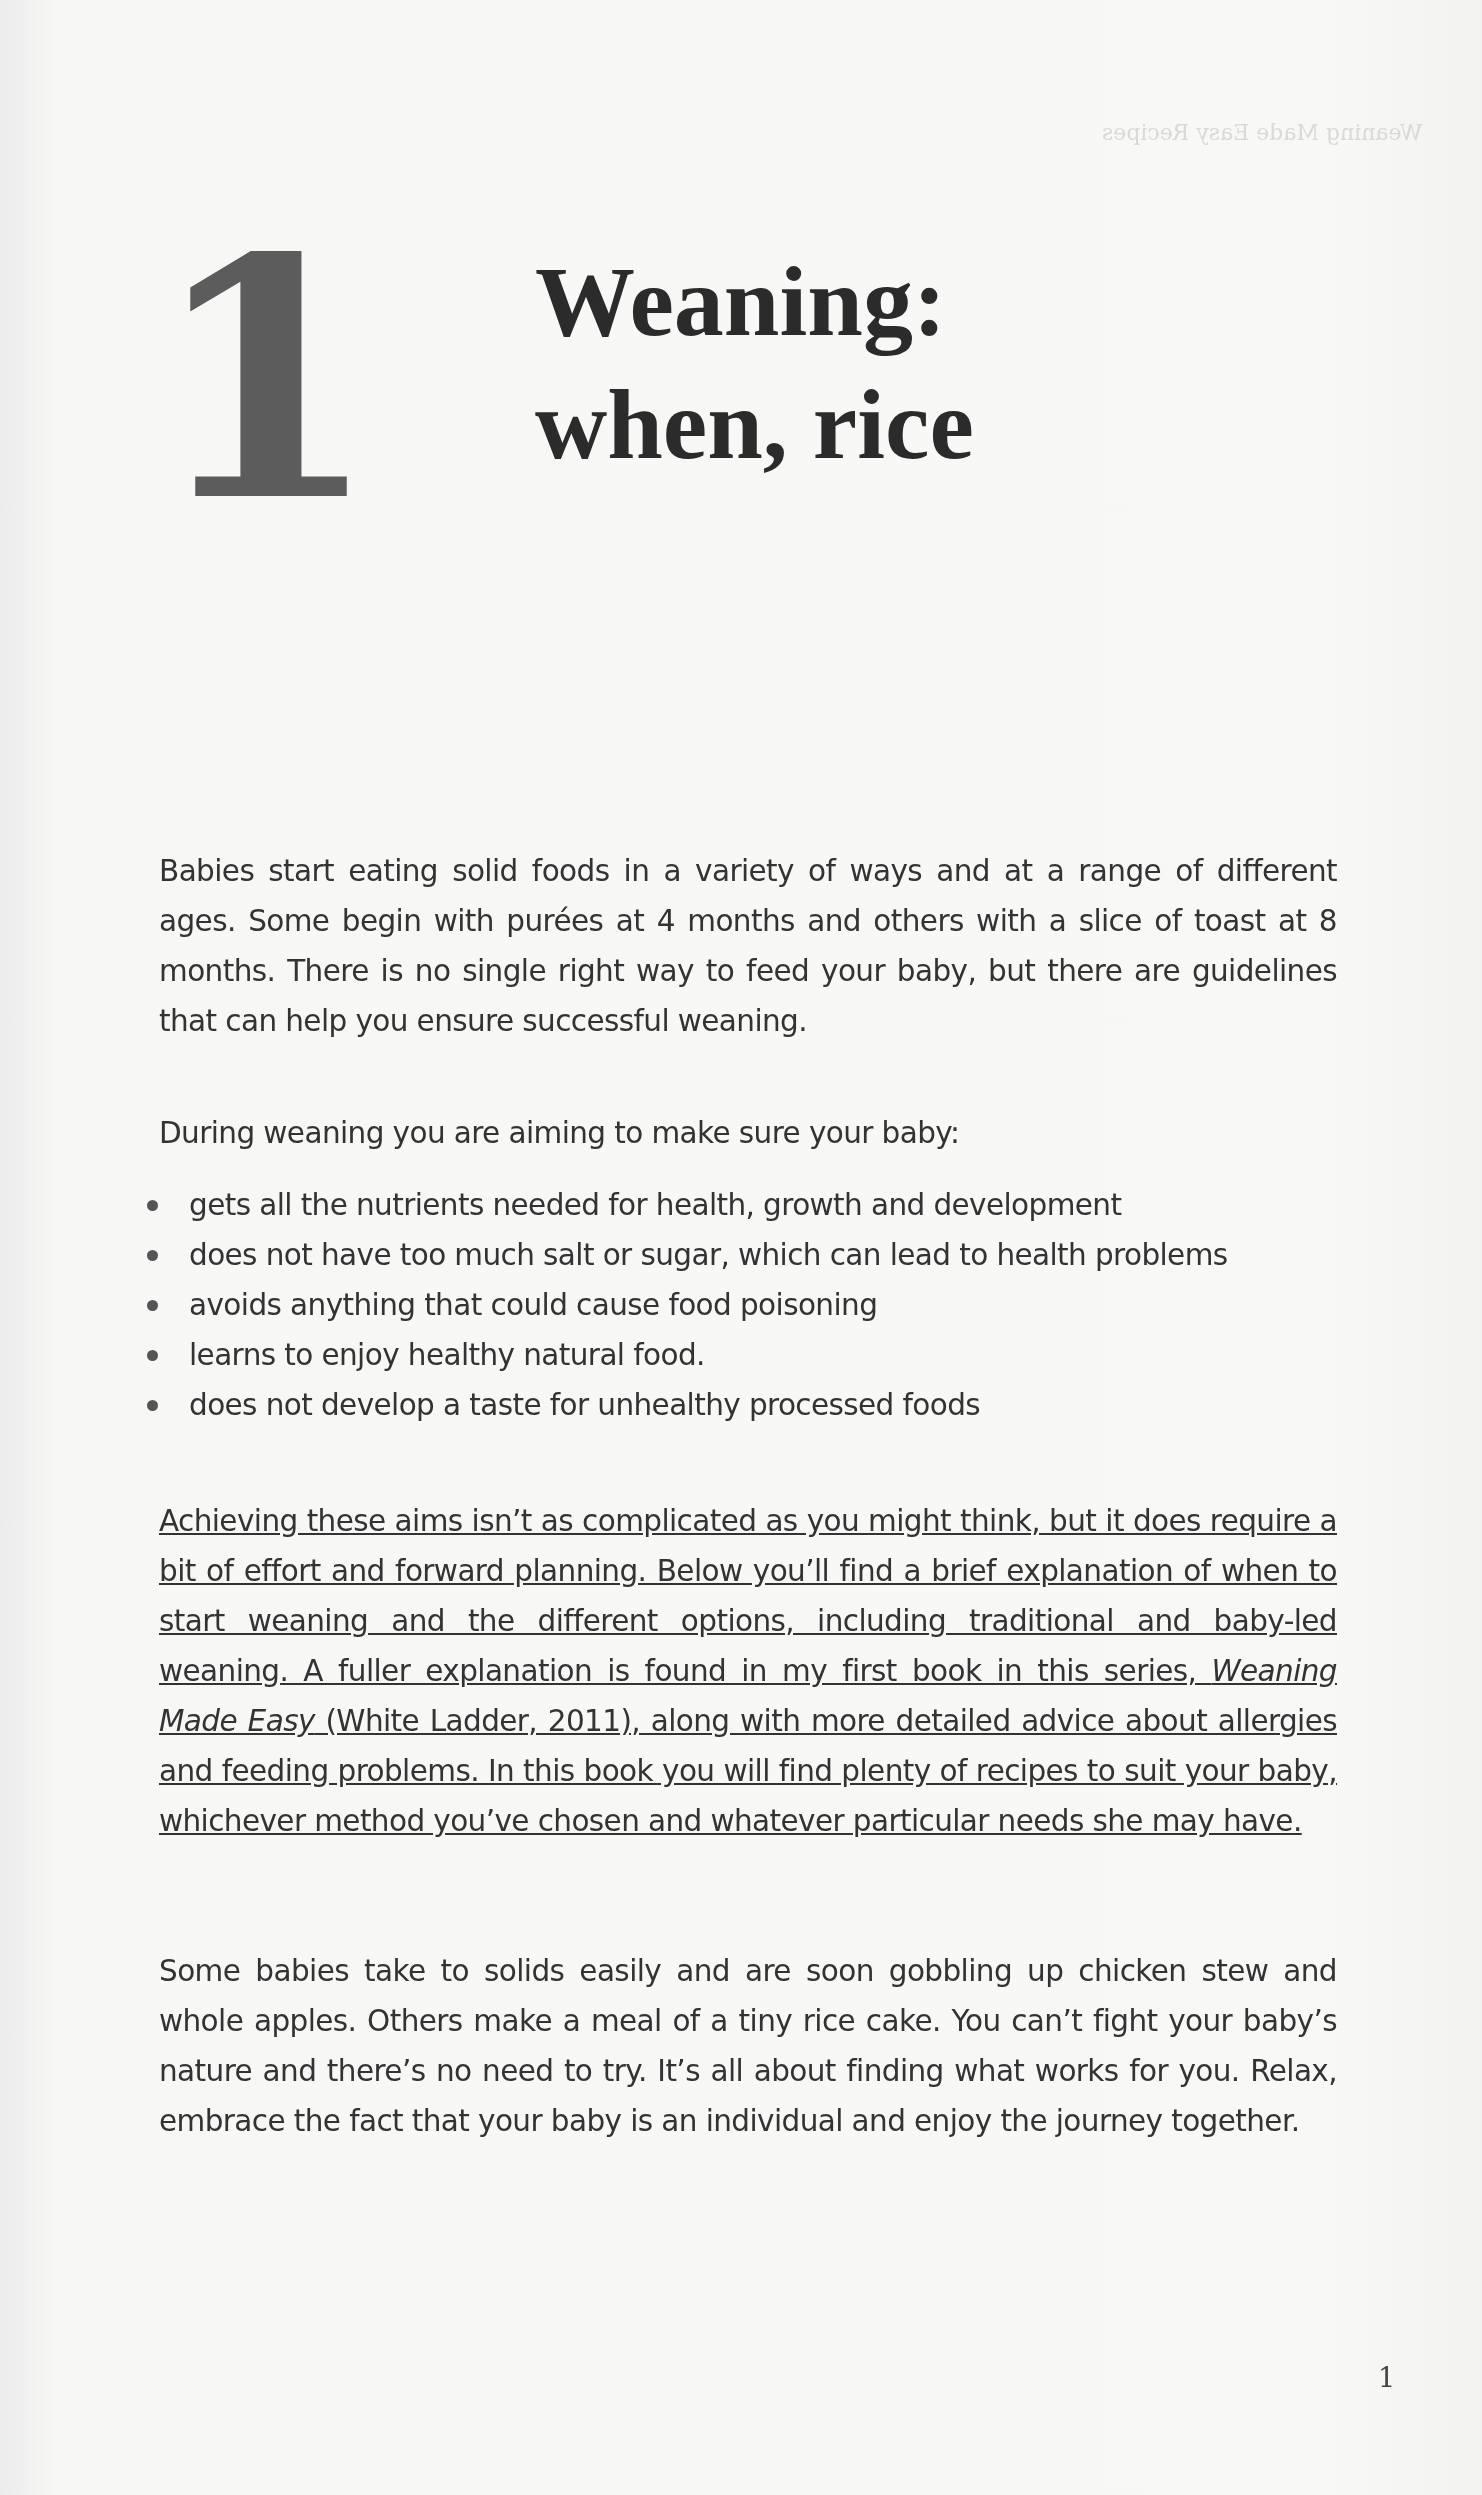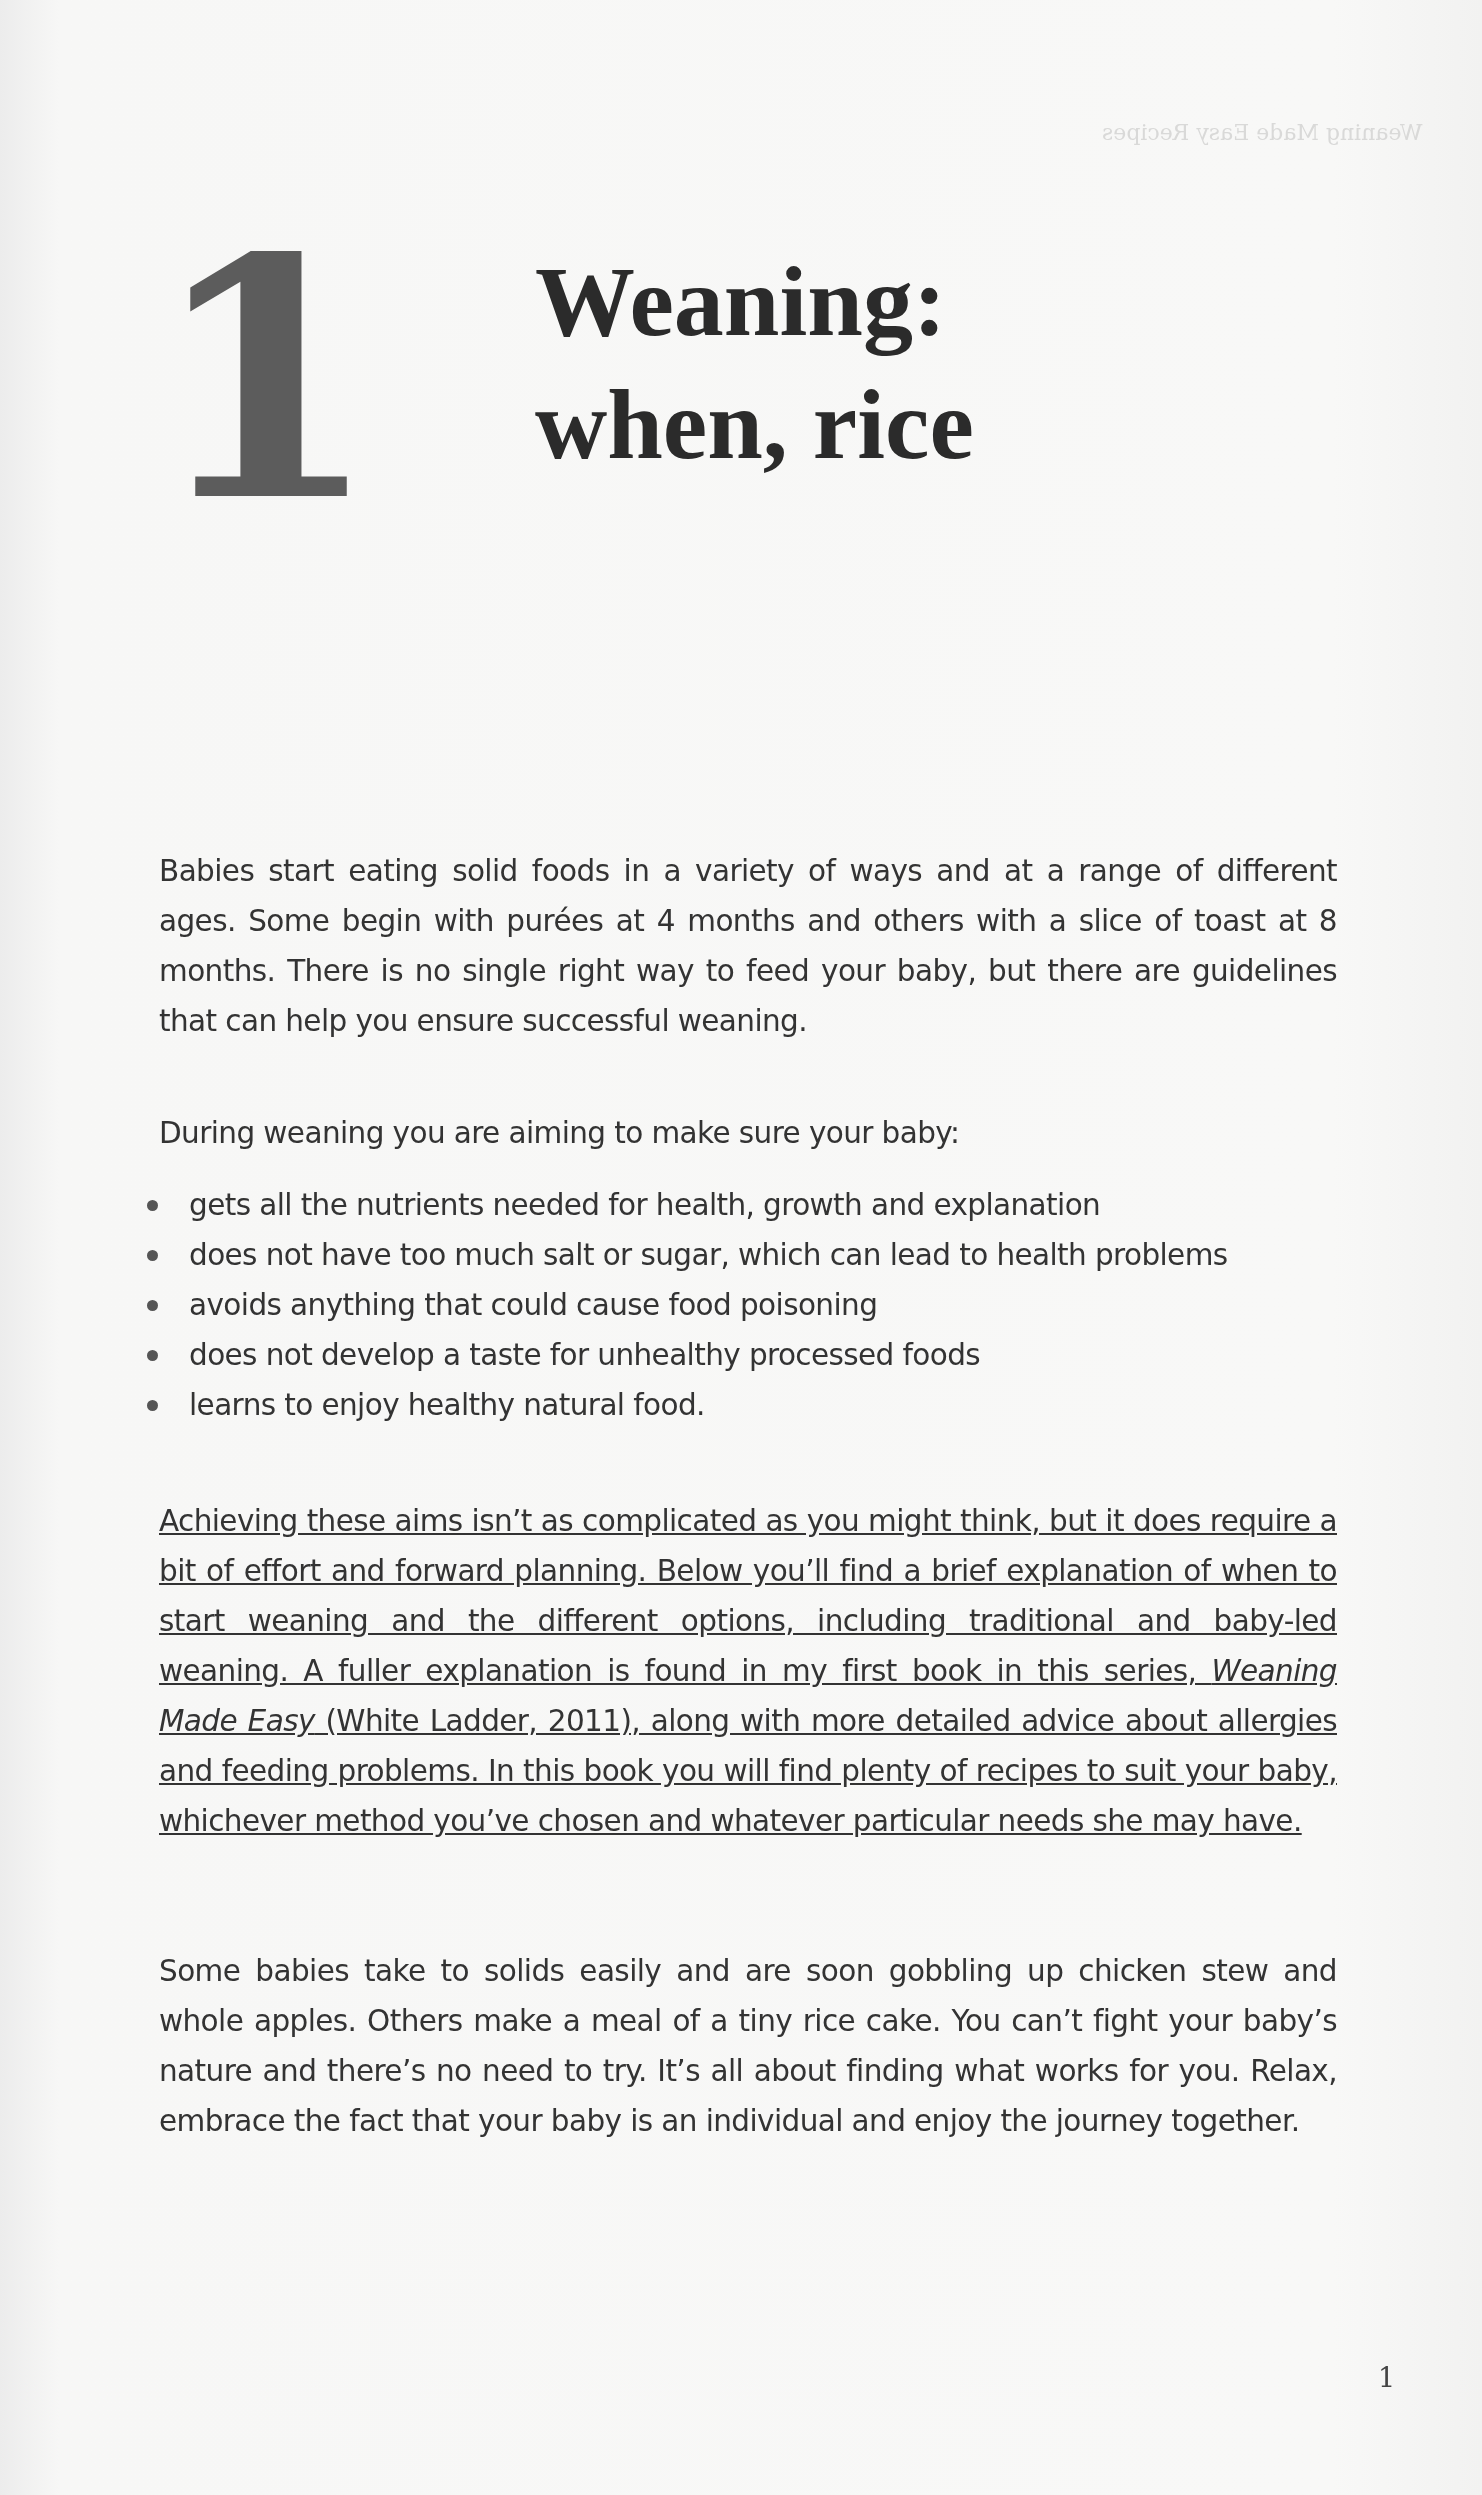--- a/index.html
+++ b/index.html
@@ -79,25 +79,25 @@
   <h1 class="chapter-title">
     <span>Weaning:</span>
     <span>when, rice</span>
   </h1>
 
   <p class="body-text p1">Babies start eating solid foods in a variety of ways and at a range of different ages. Some begin with purées at 4 months and others with a slice of toast at 8 months. There is no single right way to feed your baby, but there are guidelines that can help you ensure successful weaning.</p>
 
   <p class="body-text p2">During weaning you are aiming to make sure your baby:</p>
 
   <ul class="bullets">
-    <li><span class="dot"></span><span>gets all the nutrients needed for health, growth and explanation</span></li>
+    <li><span class="dot"></span><span>gets all the nutrients needed for health, growth and development</span></li>
     <li><span class="dot"></span><span>does not have too much salt or sugar, which can lead to health problems</span></li>
     <li><span class="dot"></span><span>avoids anything that could cause food poisoning</span></li>
+    <li><span class="dot"></span><span>learns to enjoy healthy natural food.</span></li>
     <li><span class="dot"></span><span>does not develop a taste for unhealthy processed foods</span></li>
-    <li><span class="dot"></span><span>learns to enjoy healthy natural food.</span></li>
   </ul>
 
   <p class="body-text p3"><span>Achieving these aims isn’t as complicated as you might think, but it does require a bit of effort and forward planning. Below you’ll find a brief explanation of when to start weaning and the different options, including traditional and baby-led weaning. A fuller explanation is found in my first book in this series, </span><span class="italic">Weaning Made Easy</span><span> (White Ladder, 2011), along with more detailed advice about allergies and feeding problems. In this book you will find plenty of recipes to suit your baby, whichever method you’ve chosen and whatever particular needs she may have.</span></p>
 
   <p class="body-text p4">Some babies take to solids easily and are soon gobbling up chicken stew and whole apples. Others make a meal of a tiny rice cake. You can’t fight your baby’s nature and there’s no need to try. It’s all about finding what works for you. Relax, embrace the fact that your baby is an individual and enjoy the journey together.</p>
 
   <div class="page-number">1</div>
 </div>
 
 </body></html>

